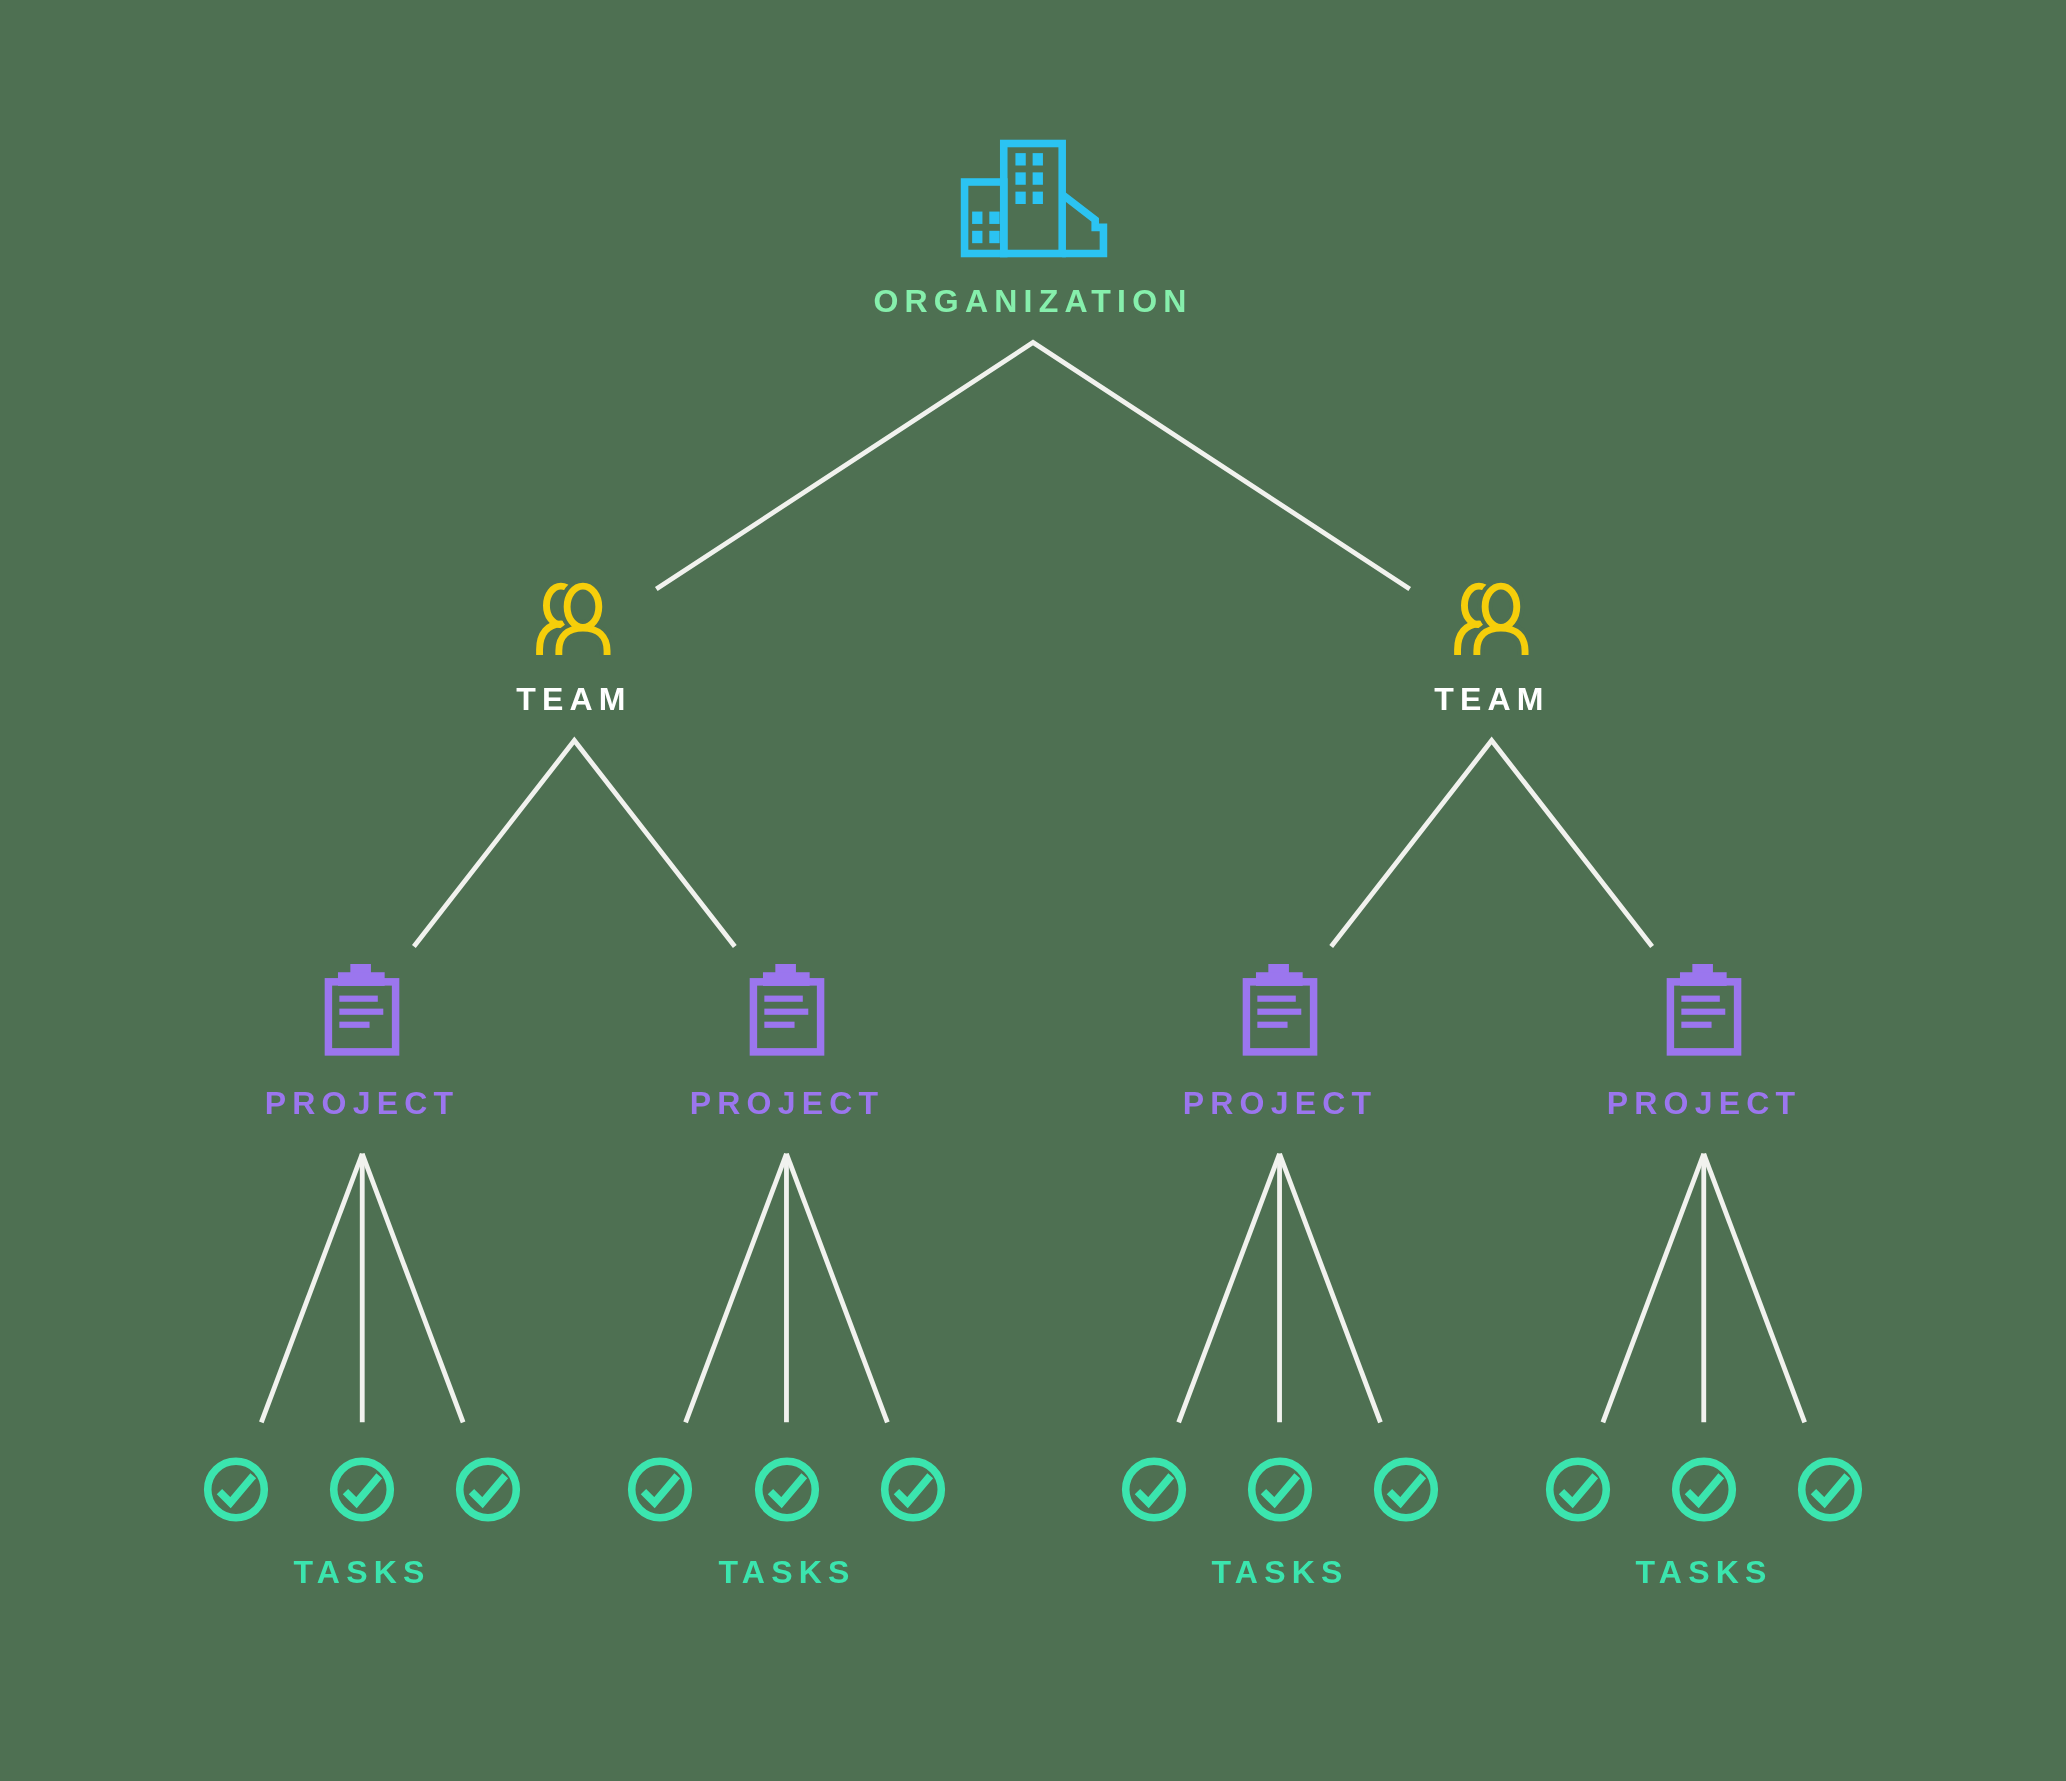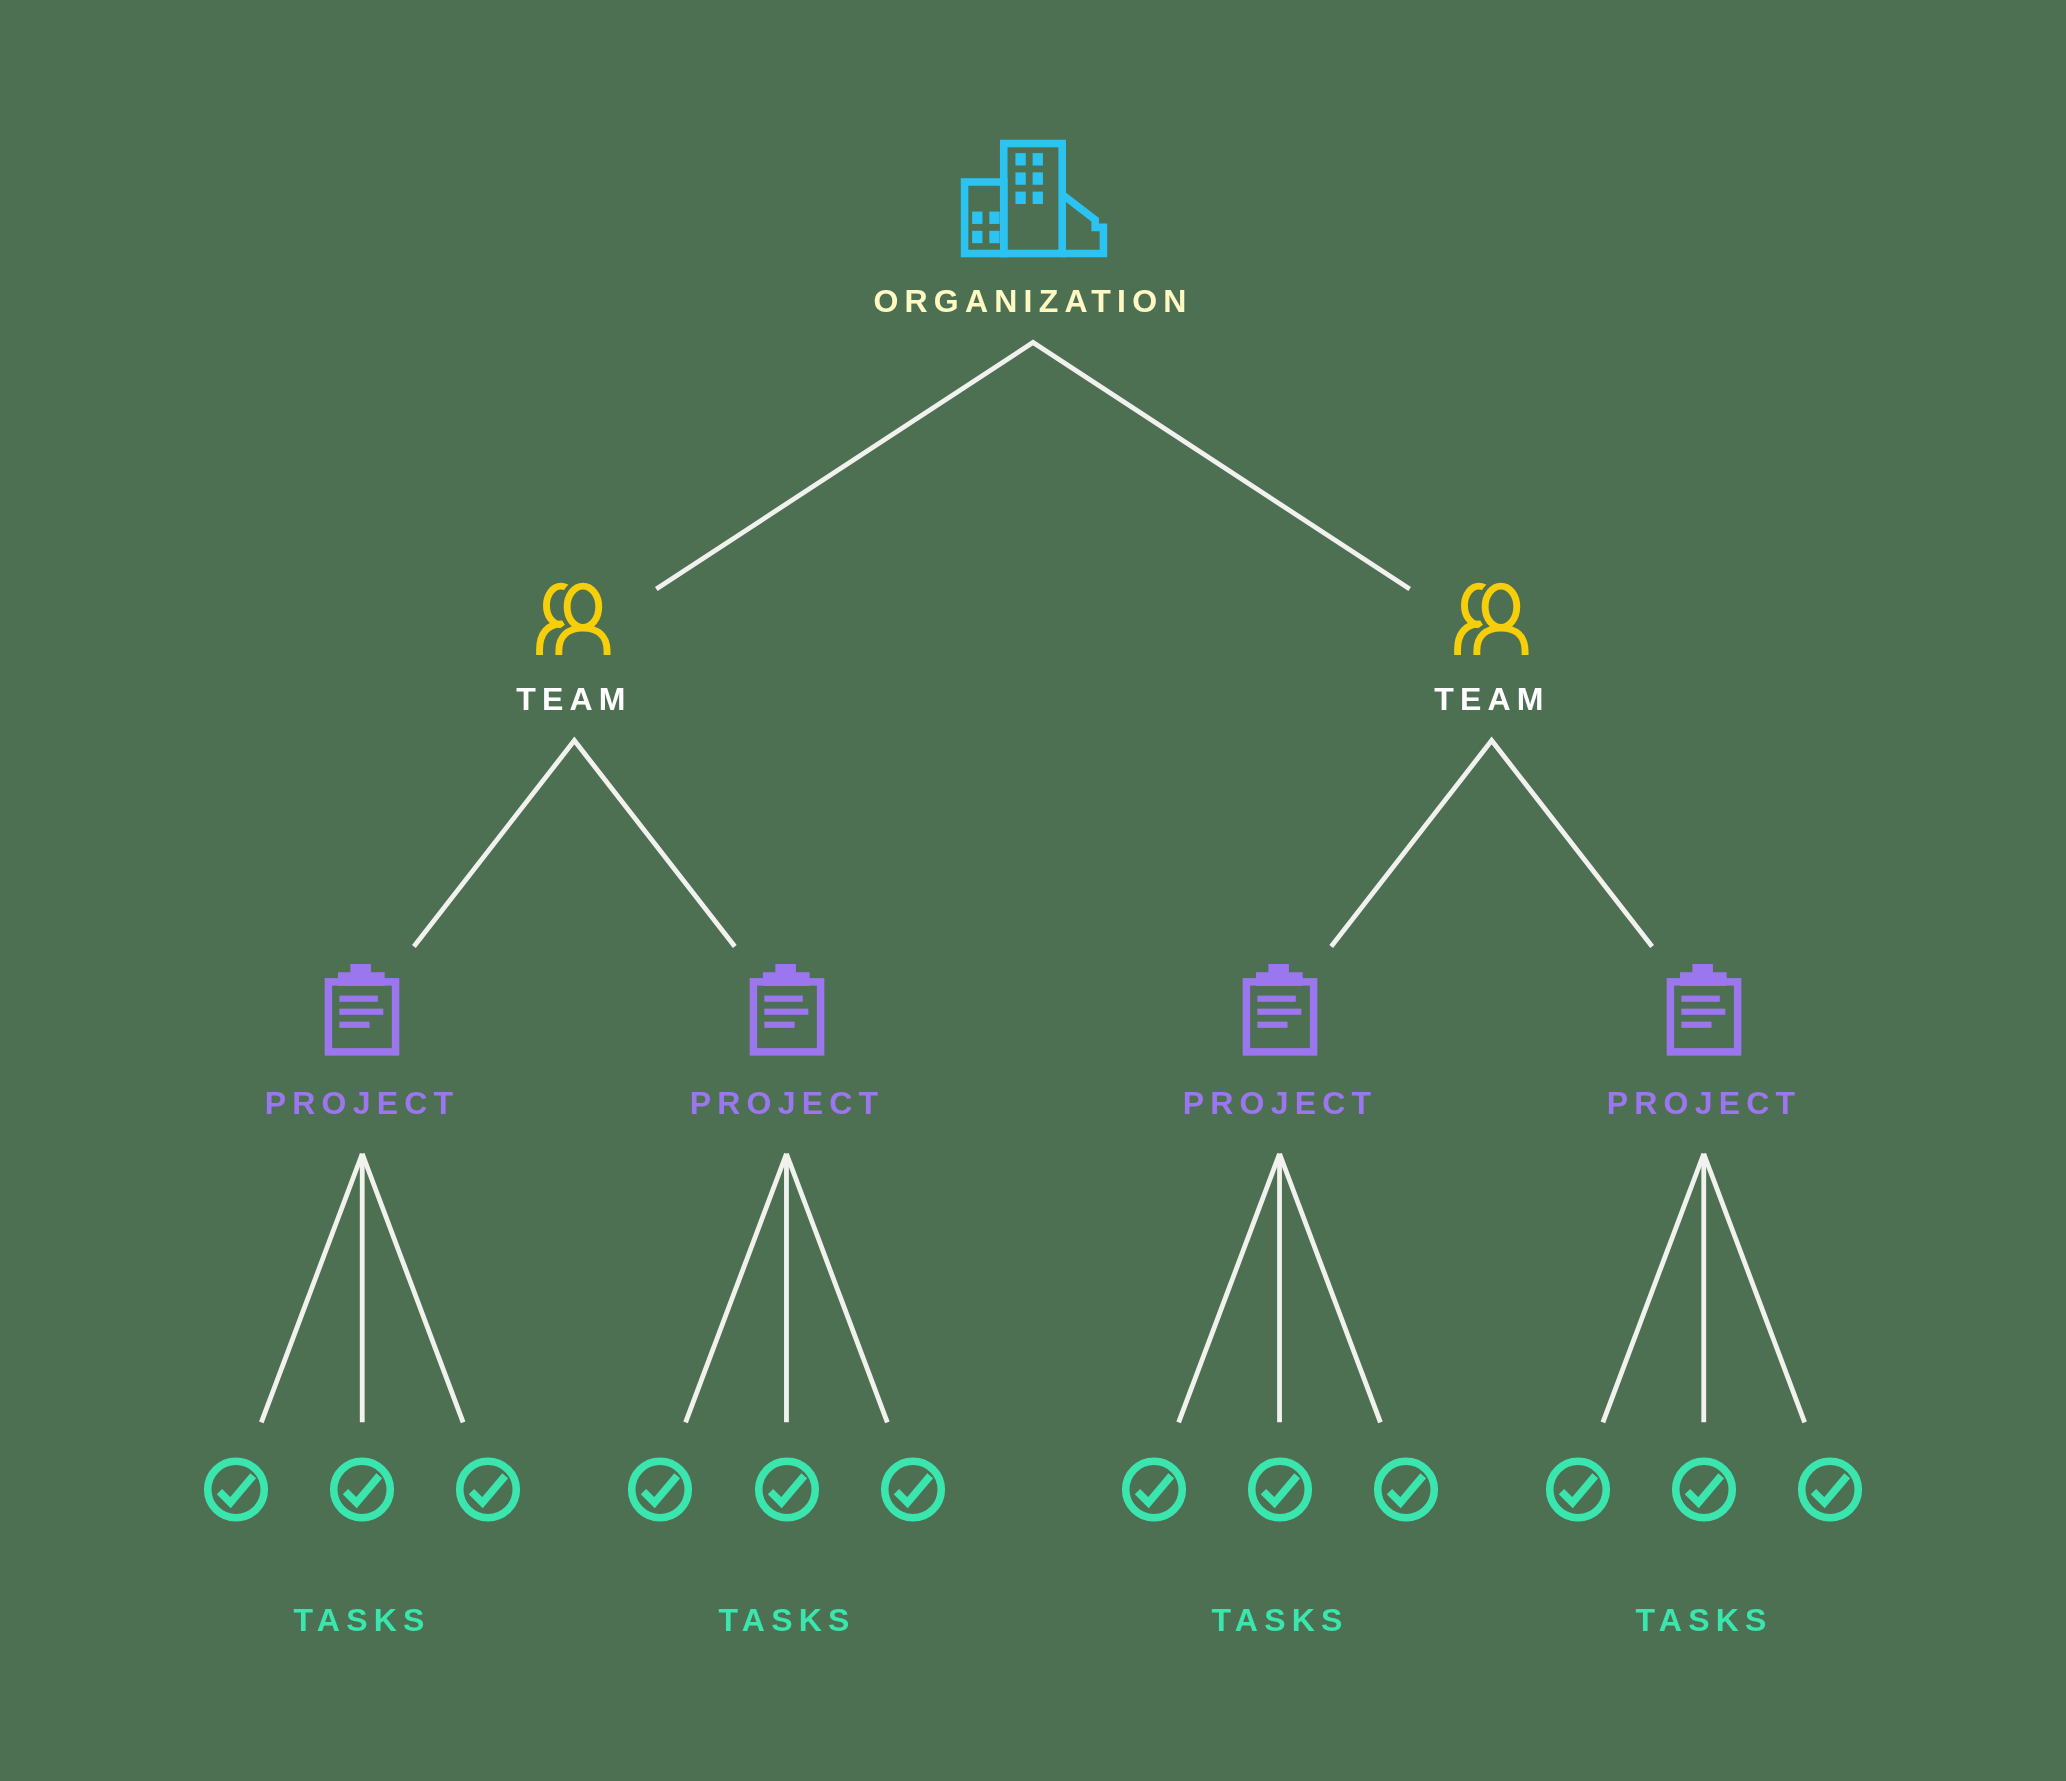--- a/index.html
+++ b/index.html
@@ -5,24 +5,24 @@
   html,body{margin:0;padding:0;}
   body{background:#4E7052; font-family:"Liberation Sans", sans-serif;}
   #canvas{position:relative; width:2066px; height:1782px; background:#4E7052; overflow:hidden;}
   #connectors{position:absolute; left:0; top:0; width:2066px; height:1782px;}
   .icon{position:absolute; transform:translateX(-50%); display:block;}
   .lbl{
     position:absolute; transform:translate(-50%,-50%);
     font-weight:700; font-size:32px; letter-spacing:6.2px; white-space:nowrap;
     text-transform:uppercase; line-height:1;
   }
-  .c-org{color:#fef9c3;}
+  .c-org{color:#86efac;}
   .c-team{color:#ffffff;}
   .c-project{color:#9B76EE;text-align:center;}
-  .c-task{color:#3BE5AE;margin-top:48px;}
+  .c-task{color:#3BE5AE;}
   .defs{position:absolute; width:0; height:0; overflow:hidden;}
 </style>
 </head>
 <body>
 
 <svg class="defs" aria-hidden="true">
   <defs>
     <symbol id="sym-building" viewBox="0 0 218 176">
       <g fill="none" stroke="#2BC3F2" stroke-width="11">
         <rect x="8" y="64" width="57" height="104"></rect>

